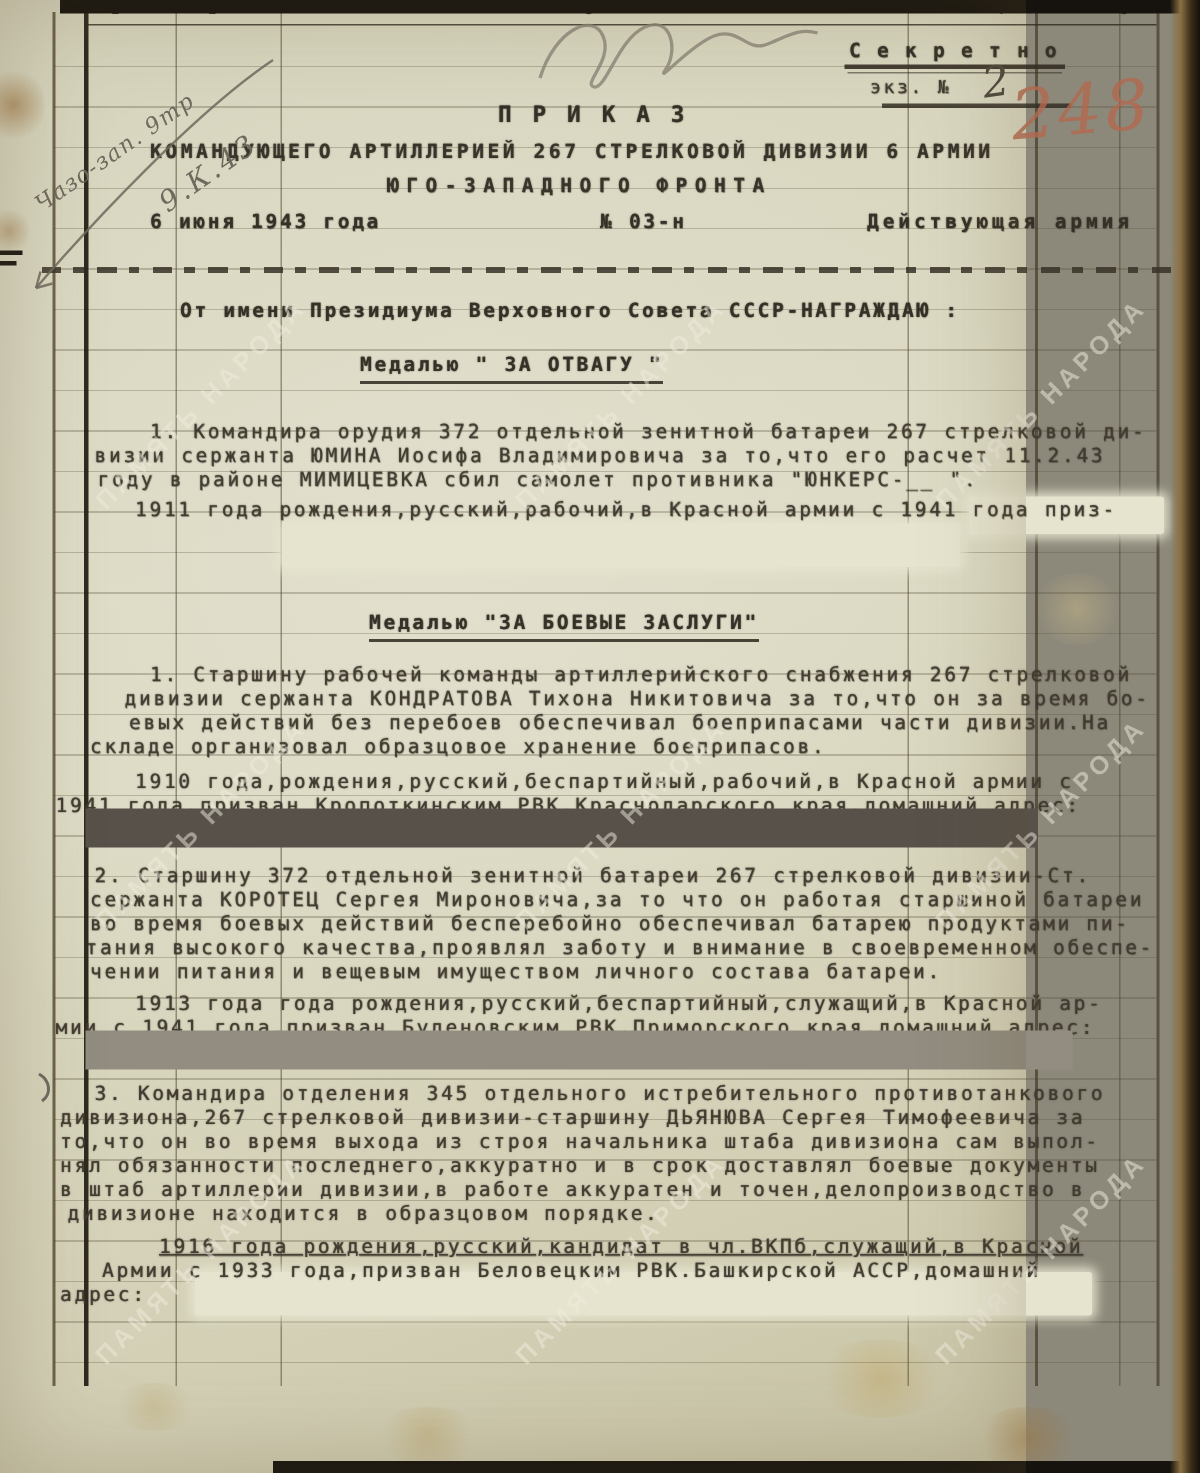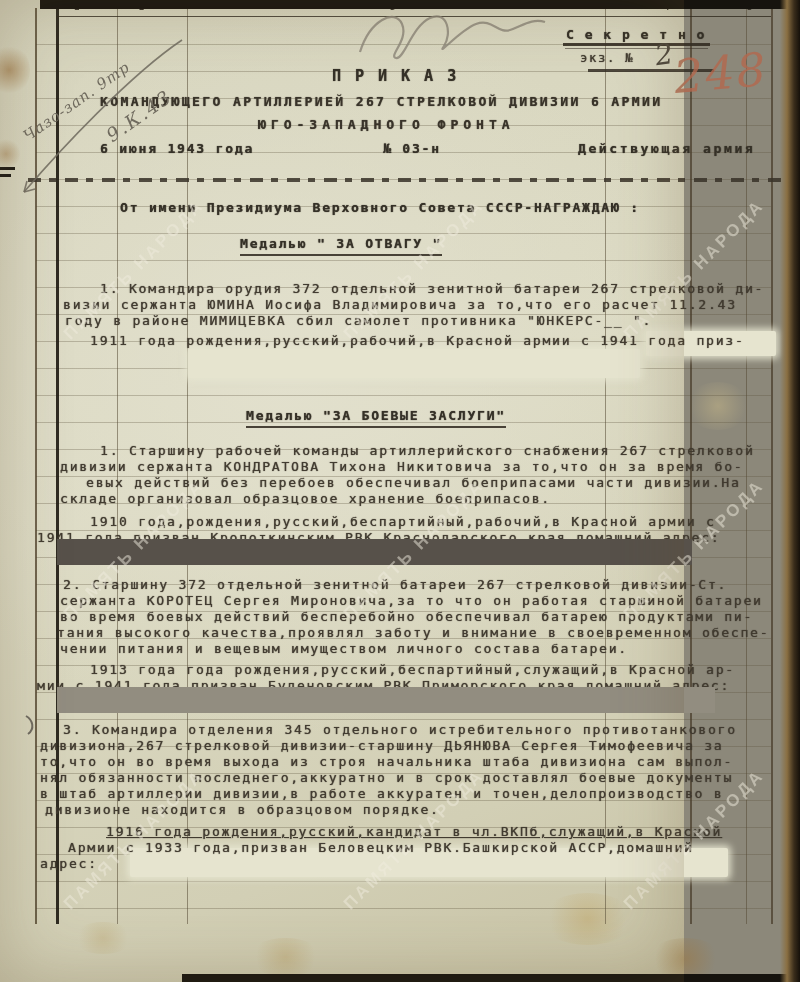--- a/index.html
+++ b/index.html
@@ -83,38 +83,38 @@
   <div class="t small" style="left:580px;top:50px;">экз. №</div>
   <div class="pencil" style="left:655px;top:38px;font-size:28px;color:#504a3f;transform:rotate(-8deg);">2</div>
   <div class="abs noint" style="left:588px;top:69px;width:126px;height:3px;background:rgba(52,46,36,.85);"></div>
 
   <div class="pencil" style="left:674px;top:46px;font-size:46px;color:#b3684e;opacity:.8;transform:rotate(-5deg);letter-spacing:2px;">248</div>
 
   <div class="t tb" style="left:332px;top:68px;font-size:15px;letter-spacing:14px;">ПРИКАЗ</div>
   <div class="t th" style="left:100px;top:94px;">КОМАНДУЮЩЕГО АРТИЛЛЕРИЕЙ 267 СТРЕЛКОВОЙ ДИВИЗИИ 6 АРМИИ</div>
   <div class="t th" style="left:258px;top:117px;letter-spacing:5px;">ЮГО-ЗАПАДНОГО ФРОНТА</div>
   <div class="t tb" style="left:100px;top:141px;">6 июня 1943 года</div>
-  <div class="t tb" style="left:383px;top:141px;">№ 03-н</div>
+  <div class="t tb" style="left:400px;top:141px;">№ 03-н</div>
   <div class="t tb" style="left:578px;top:141px;letter-spacing:2.6px;">Действующая армия</div>
 
   <div class="abs noint" style="left:28px;top:178px;width:766px;height:4px;background:repeating-linear-gradient(90deg,rgba(56,50,40,.85) 0 13px,transparent 13px 21px,rgba(56,50,40,.85) 21px 28px,transparent 28px 37px);"></div>
 
   <div class="t tb" style="left:120px;top:200px;">От имени Президиума Верховного Совета СССР-НАГРАЖДАЮ :</div>
 
   <div class="t tb u2" style="left:240px;top:236px;">Медалью " ЗА ОТВАГУ "</div>
 
   <div class="t" style="left:100px;top:281px;">1. Командира орудия 372 отдельной зенитной батареи 267 стрелковой ди-</div>
   <div class="t" style="left:63px;top:297px;">визии сержанта ЮМИНА Иосифа Владимировича за то,что его расчет 11.2.43</div>
   <div class="t" style="left:65px;top:313px;">году в районе МИМИЦЕВКА сбил самолет противника "ЮНКЕРС-__  ".</div>
   <div class="t" style="left:90px;top:333px;">1911 года рождения,русский,рабочий,в Красной армии с 1941 года приз-</div>
 
   <div class="t tb u2" style="left:246px;top:408px;">Медалью "ЗА БОЕВЫЕ ЗАСЛУГИ"</div>
 
   <div class="t" style="left:100px;top:443px;">1. Старшину рабочей команды артиллерийского снабжения 267 стрелковой</div>
-  <div class="t" style="left:60px;top:459px;">дивизии сержанта КОНДРАТОВА Тихона Никитовича за то,что он за время бо-</div>
+  <div class="t" style="left:60px;top:459px;padding-left:23px;">дивизии сержанта КОНДРАТОВА Тихона Никитовича за то,что он за время бо-</div>
   <div class="t" style="left:60px;top:475px;padding-left:26px;">евых действий без перебоев обеспечивал боеприпасами части дивизии.На</div>
   <div class="t" style="left:60px;top:491px;">складе организовал образцовое хранение боеприпасов.</div>
   <div class="t" style="left:90px;top:514px;">1910 года,рождения,русский,беспартийный,рабочий,в Красной армии с</div>
   <div class="t" style="left:37px;top:530px;">1941 года,призван Кропоткинским РВК.Краснодарского края,домашний адрес:</div>
   <div class="bar noint" style="left:57px;top:539px;width:635px;height:26px;background:#57514a;"></div>
 
   <div class="t" style="left:63px;top:577px;">2. Старшину 372 отдельной зенитной батареи 267 стрелковой дивизии-Ст.</div>
   <div class="t" style="left:60px;top:593px;">сержанта КОРОТЕЦ Сергея Мироновича,за то что он работая старшиной батареи</div>
   <div class="t" style="left:60px;top:609px;">во время боевых действий бесперебойно обеспечивал батарею продуктами пи-</div>
   <div class="t" style="left:57px;top:625px;">тания высокого качества,проявлял заботу и внимание в своевременном обеспе-</div>

